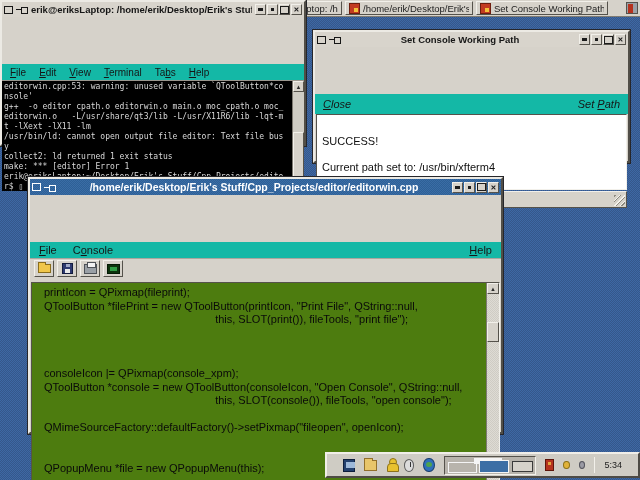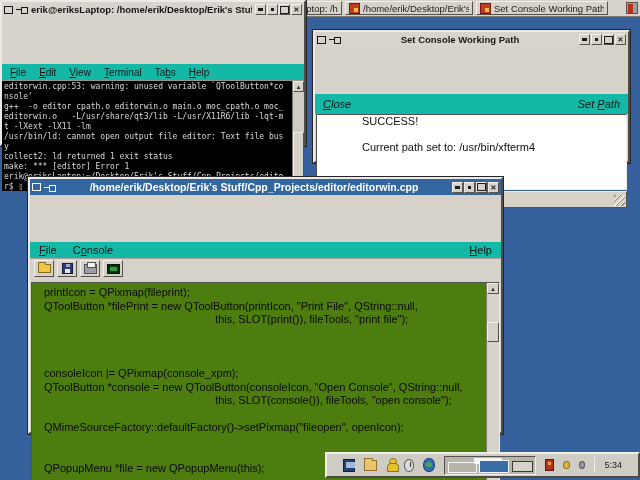--- a/index.html
+++ b/index.html
@@ -89,21 +89,21 @@
   .sb-track { flex:1; position:relative; }
   .sb-thumb { position:absolute; left:0; right:0; background:#d6d2ca;
     border:1px solid; border-color:#f2f0ea #55524b #55524b #f2f0ea; }
 
   
   #dialog-win { left:313px; top:30px; width:317px; height:133px; }
   #dialog-win .menubar { height:20px; font-size:11px; padding:0 8px; border-bottom:0;font-style:italic; }
   #dialog-win .menubar .spacer { flex:1; }
   .dlg-body { margin:0 1px; height:76px; background:#fff; overflow:hidden;
     border:1px solid; border-color:#55524b #f2f0ea #f2f0ea #55524b; }
-  .dlg-text { padding:0 5px; font-size:11px; line-height:13px; color:#111; white-space:pre;margin-left:40px; }
+  .dlg-text { padding:20px 5px; font-size:11px; line-height:13px; color:#111; white-space:pre; }
   .dlg-status { position:relative; height:17px; margin:1px; background:#d6d2ca;
     border:1px solid; border-color:#f2f0ea #55524b #55524b #f2f0ea;
     font-size:10.5px; color:#111; display:flex; align-items:center; padding-left:4px; }
 
   
   #editor-win { left:28px; top:177px; width:475px; height:257px; }
   #editor-win .menubar { height:17px; gap:16px; padding:0 9px; font-size:11px; border-bottom:1px solid #aaa69e; }
   #editor-win .menubar .spacer { flex:1; }
   .toolbar { height:19px; display:flex; align-items:center; gap:3px; padding-left:4px;
     background:#d6d2ca; }

